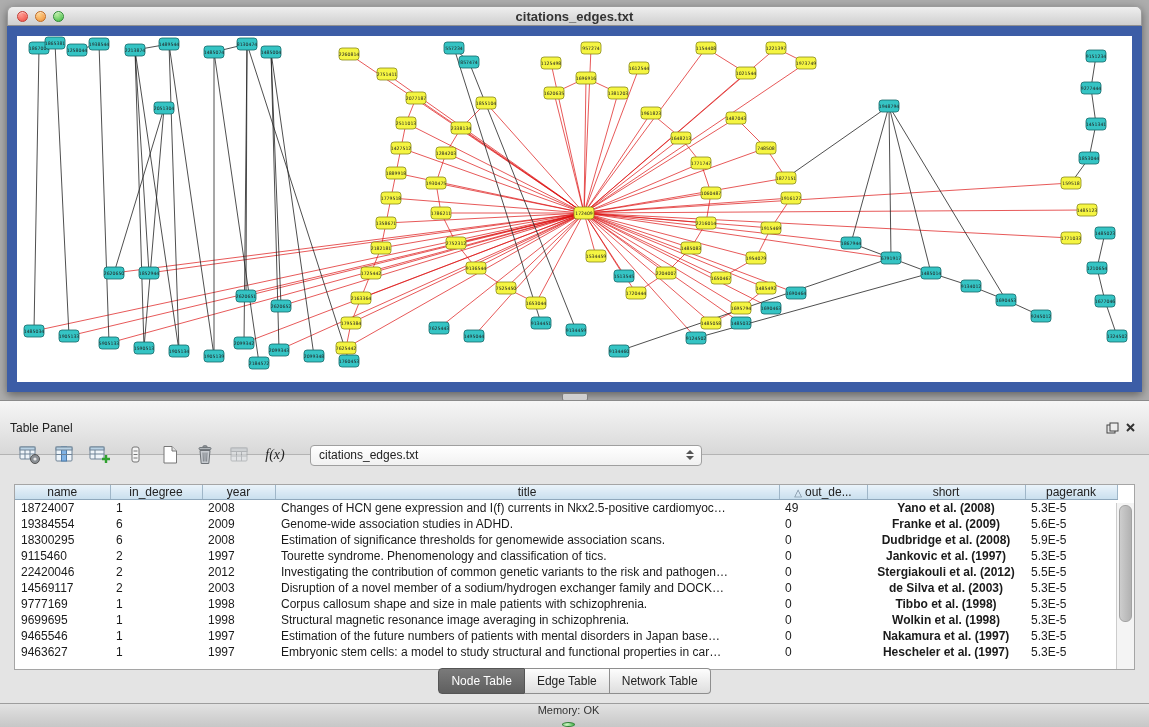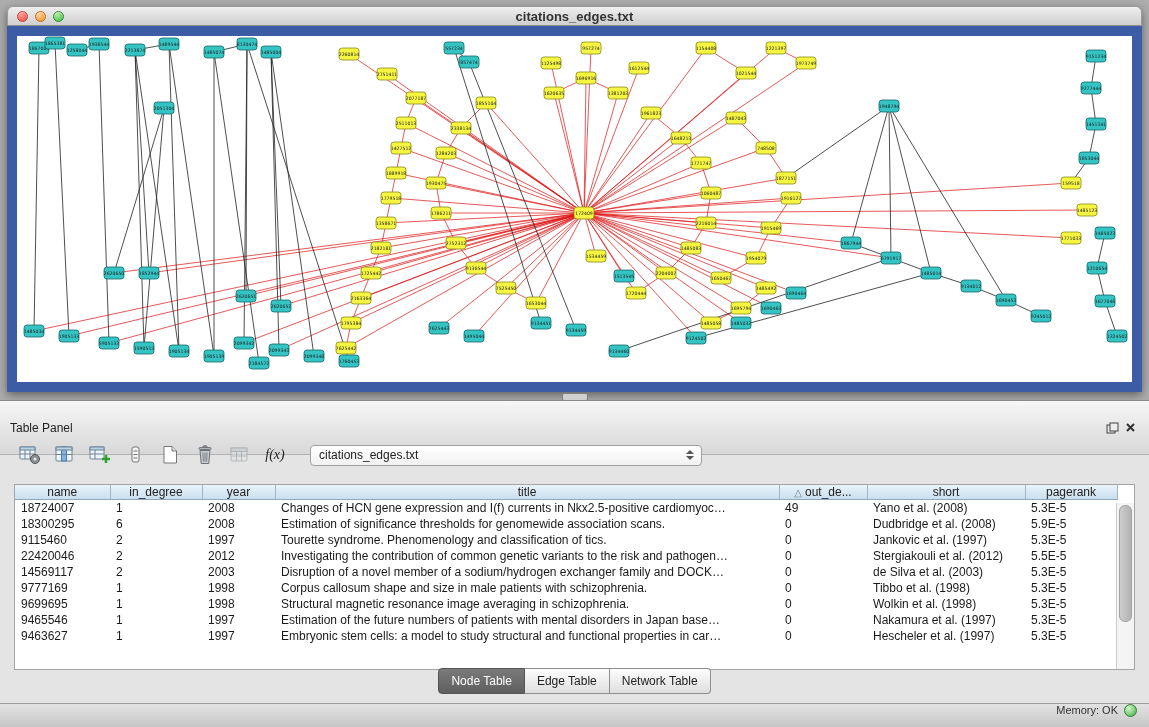--- a/index.html
+++ b/index.html
@@ -39,32 +39,32 @@
   .combo-text{flex:1;overflow:hidden;white-space:nowrap;}
   .combo-arrows{display:flex;flex-direction:column;gap:2px;align-items:center;width:14px;}
   .combo-arrows .up{width:0;height:0;border-left:4px solid transparent;border-right:4px solid transparent;border-bottom:4px solid #555;}
   .combo-arrows .dn{width:0;height:0;border-left:4px solid transparent;border-right:4px solid transparent;border-top:4px solid #555;}
 
   .table-wrap{position:absolute;top:83px;left:14px;right:14px;bottom:57px;background:#fff;border:1px solid #a5a5a5;overflow:hidden;}
   table.data{border-collapse:collapse;table-layout:fixed;width:1102px;}
   table.data th{height:14px;background:linear-gradient(#eaf3fa,#c9dfee);border-right:1px solid #9fb6c8;border-bottom:1px solid #8fa8bc;font-weight:normal;font-size:12px;color:#222;text-align:center;padding:0 4px;overflow:hidden;white-space:nowrap;}
   table.data th .sort{color:#6b7f91;margin-right:3px;font-size:10px;}
   table.data td{height:16px;line-height:16px;font-size:12px;color:#1a1a1a;padding:0 6px;white-space:nowrap;overflow:hidden;}
-  table.data td:nth-child(6){text-align:left;}
+  table.data td:nth-child(6){text-align:center;font-weight:bold;}
   col.c1{width:95px;}col.c2{width:92px;}col.c3{width:73px;}col.c4{width:504px;}col.c5{width:88px;}col.c6{width:158px;}col.c7{width:92px;}
   .vscroll{position:absolute;top:18px;right:0;bottom:0;width:17px;background:#f4f4f4;border-left:1px solid #cccccc;}
   .vscroll .thumb{position:absolute;top:2px;left:2px;width:11px;height:115px;border-radius:6px;background:linear-gradient(90deg,#cdcdcd,#b2b2b2);border:1px solid #a2a2a2;}
 
   .tabs{position:absolute;bottom:33px;left:0;right:0;display:flex;justify-content:center;}
   .tab{font-family:"Liberation Sans",sans-serif;font-size:12px;padding:2px 12px;height:26px;border:1px solid #8e8e8e;border-left-width:0;background:linear-gradient(#fdfdfd,#dedede);color:#222;cursor:default;}
   .tab:first-child{border-left-width:1px;border-radius:4px 0 0 4px;}
   .tab:last-child{border-radius:0 4px 4px 0;}
   .tab.selected{background:linear-gradient(#7a7a7a,#5f5f5f);color:#fff;border-color:#555;}
 
-  .status-bar{position:absolute;bottom:0;left:0;width:100%;height:24px;background:linear-gradient(#e2e2e2,#c7c7c7);border-top:1px solid #9d9d9d;display:flex;justify-content:flex-end;padding-right:12px;gap:6px;font-size:11px;color:#333;box-sizing:border-box;}
+  .status-bar{position:absolute;bottom:0;left:0;width:100%;height:24px;background:linear-gradient(#e2e2e2,#c7c7c7);border-top:1px solid #9d9d9d;display:flex;align-items:center;justify-content:flex-end;padding-right:12px;gap:6px;font-size:11px;color:#333;box-sizing:border-box;flex-direction:column;}
   .mem-dot{width:13px;height:13px;border-radius:50%;background:radial-gradient(circle at 35% 30%,#d3f8c8,#3fae46);border:1px solid #2e7d32;box-sizing:border-box;}
 </style>
 </head>
 <body>
 
 <div class="screen">
 
   <div class="network-window">
     <div class="titlebar">
       <div class="traffic">
@@ -573,20 +573,29 @@
             <tr>
               <td>18724007</td>
               <td>1</td>
               <td>2008</td>
               <td>Changes of HCN gene expression and I(f) currents in Nkx2.5-positive cardiomyoc…</td>
               <td>49</td>
               <td>Yano et al. (2008)</td>
               <td>5.3E-5</td>
             </tr>
             <tr>
+              <td>19384554</td>
+              <td>6</td>
+              <td>2009</td>
+              <td>Genome-wide association studies in ADHD.</td>
+              <td>0</td>
+              <td>Franke et al. (2009)</td>
+              <td>5.6E-5</td>
+            </tr>
+            <tr>
               <td>18300295</td>
               <td>6</td>
               <td>2008</td>
               <td>Estimation of significance thresholds for genomewide association scans.</td>
               <td>0</td>
               <td>Dudbridge et al. (2008)</td>
               <td>5.9E-5</td>
             </tr>
             <tr>
               <td>9115460</td>

